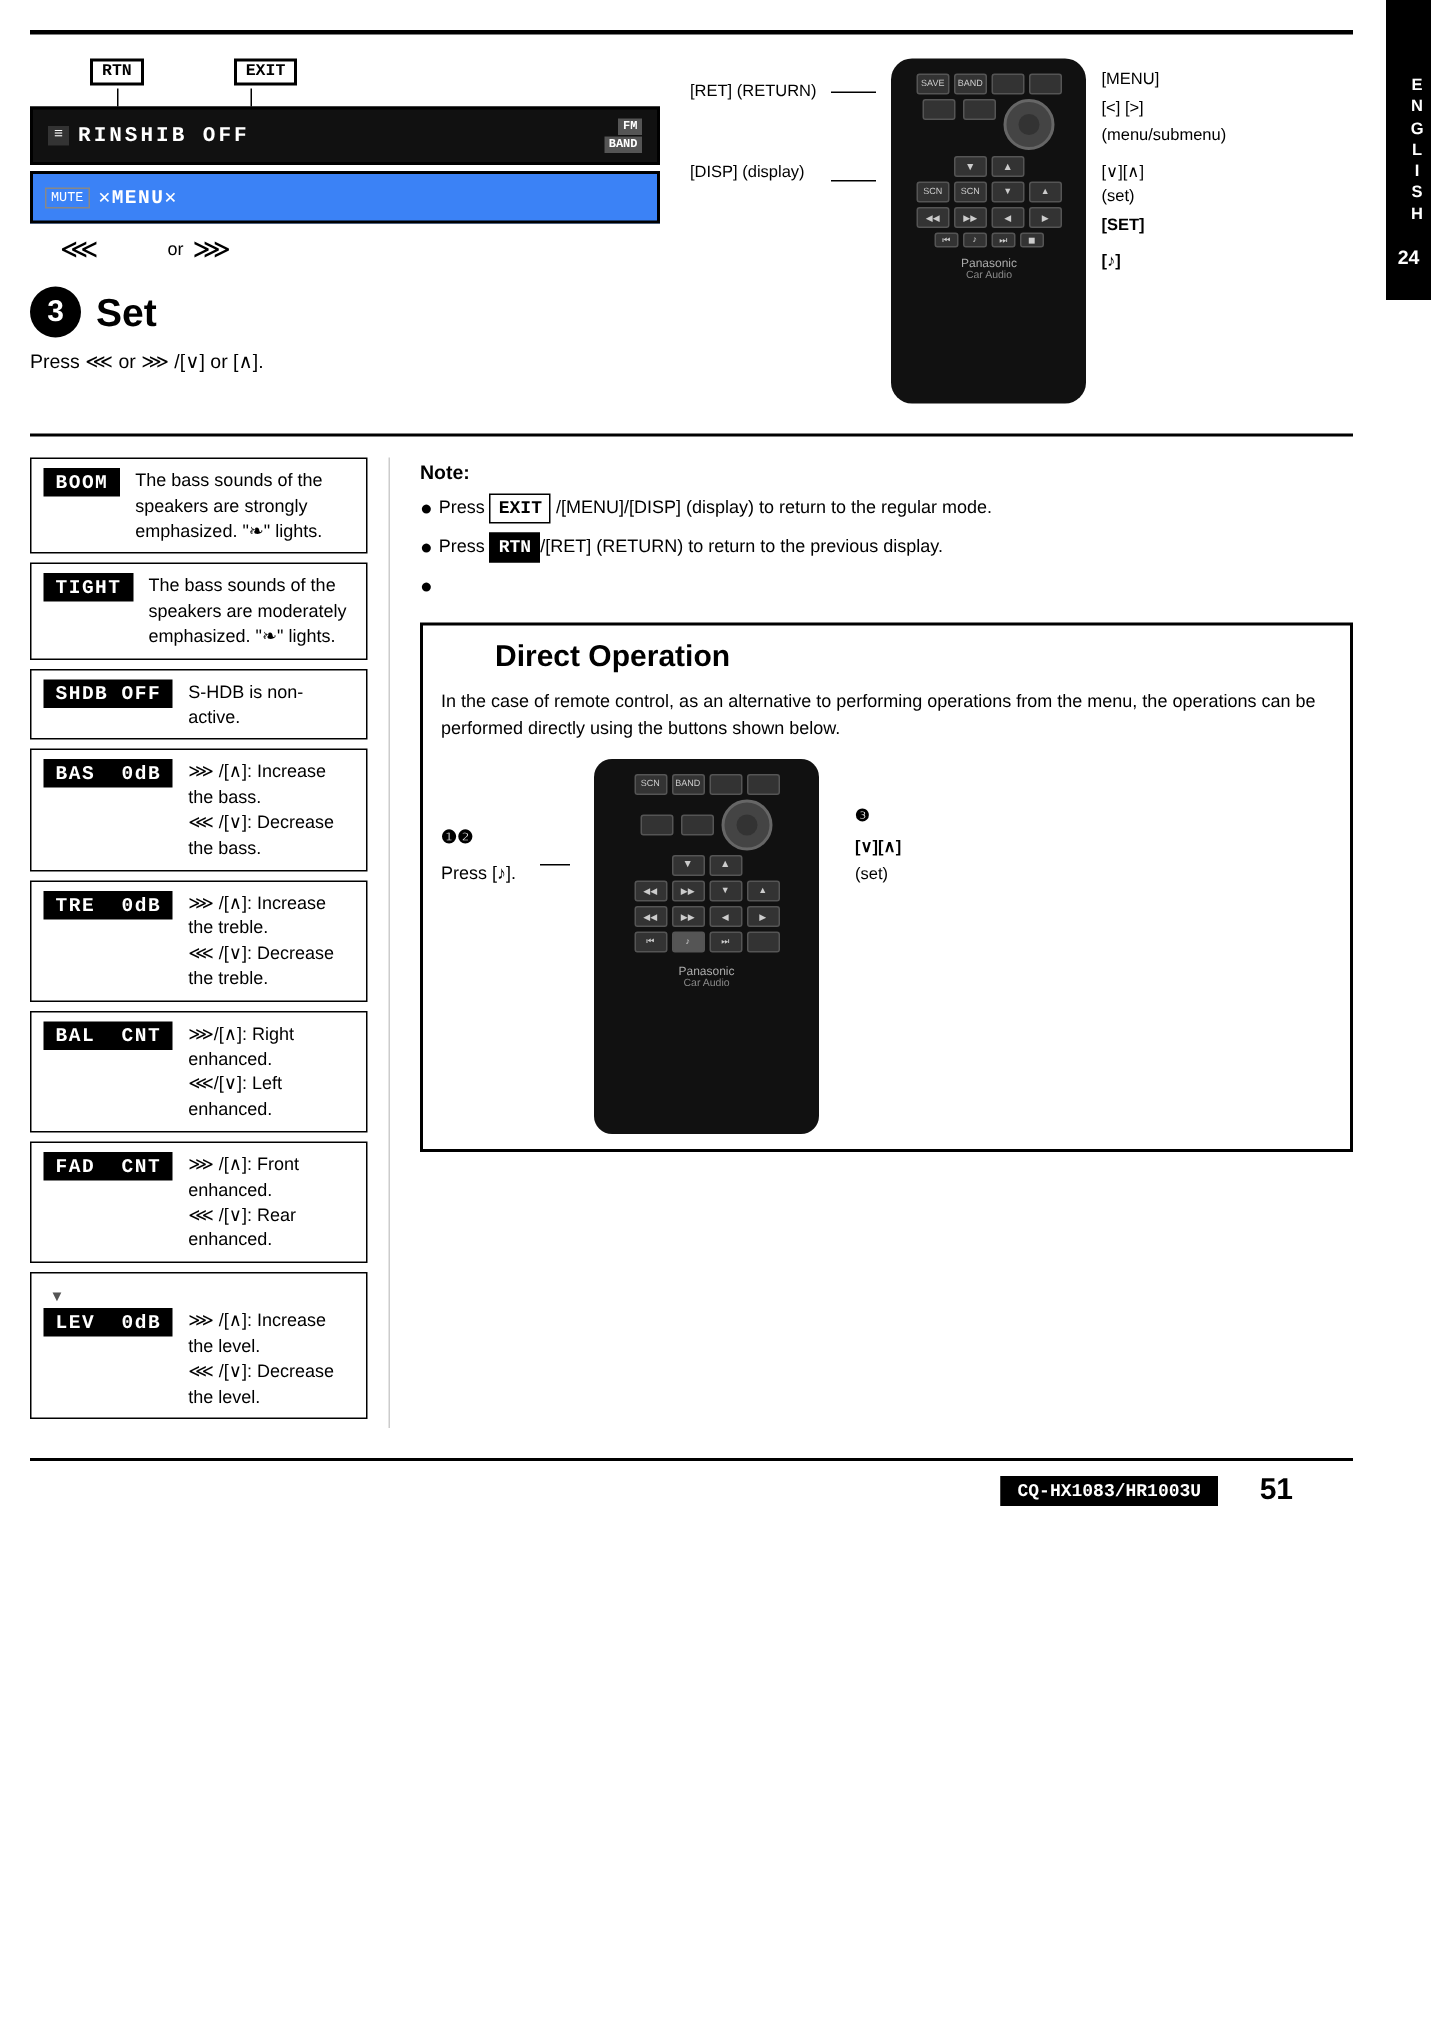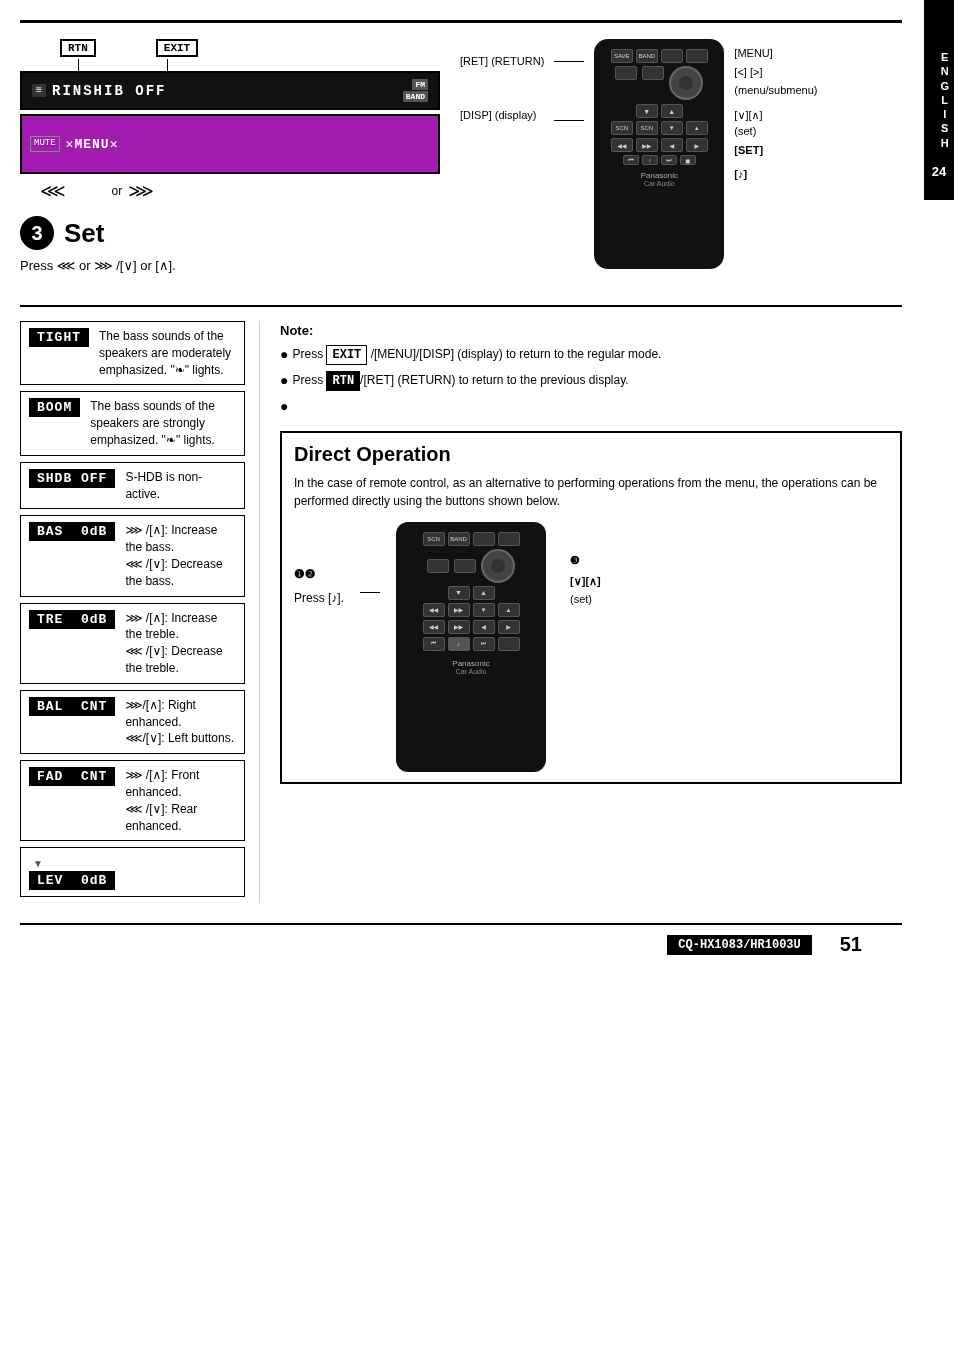--- a/index.html
+++ b/index.html
@@ -200,20 +200,21 @@
     
     .direct-op-section {
       border: 2px solid #000;
       padding: 10px 12px;
       margin-top: 10px;
     }
     .direct-op-title {
       font-size: 20px;
       font-weight: bold;
       margin-bottom: 8px;
+      margin-left: 36px;
     }
     .direct-op-desc {
       font-size: 12px;
       line-height: 1.5;
       margin-bottom: 12px;
     }
 
     
     .bottom-remote-area {
       display: flex;
@@ -319,21 +320,21 @@
 
         <div style="border:2px solid #000; background:#111; color:#fff; font-family:'Courier New',monospace; font-weight:bold; font-size:13px; padding:6px 10px; display:flex; align-items:center; gap:6px; margin-bottom:4px;">
           <span style="background:#333; padding:1px 4px; font-size:10px;">≡</span>
           <span style="font-size:14px; letter-spacing:2px;">RINSHIB OFF</span>
           <span style="margin-left:auto; font-size:9px; display:flex; flex-direction:column; align-items:flex-end; gap:1px;">
             <span style="background:#555; padding:1px 3px; font-size:8px;">FM</span>
             <span style="background:#555; padding:1px 3px; font-size:8px;">BAND</span>
           </span>
         </div>
 
-        <div style="border:2px solid #000; background:#a21caf; color:#fff; font-family:'Courier New',monospace; font-size:12px; padding:20px 8px; display:flex; gap:6px; margin-bottom:6px;">
+        <div style="border:2px solid #000; background:#3b82f6; color:#fff; font-family:'Courier New',monospace; font-size:12px; padding:8px 8px; display:flex; align-items:center; gap:6px; margin-bottom:6px;">
           <span style="border:1px solid #888; padding:1px 3px; font-size:9px;">MUTE</span>
           <span style="font-size:13px; font-weight:bold; letter-spacing:1px;">✕MENU✕</span>
         </div>
 
         <div style="display:flex; align-items:center; gap:6px; margin-left:20px;">
           <span style="font-size:18px;">⋘</span>
           <span style="font-size:12px;margin-left:40px;">or</span>
           <span style="font-size:18px;">⋙</span>
         </div>
       </div>
@@ -420,29 +421,29 @@
       </div>
     </div>
   </div>
 
   <div class="main-content">
 
     <div class="settings-panel">
 
       <div class="setting-row">
         <div class="setting-row-header">
+          <span class="setting-label">BOOM</span>
+          <span class="setting-desc">The bass sounds of the speakers are strongly emphasized. "❧" lights.</span>
+        </div>
+      </div>
+
+      <div class="setting-row">
+        <div class="setting-row-header">
           <span class="setting-label">TIGHT</span>
           <span class="setting-desc">The bass sounds of the speakers are moderately emphasized. "❧" lights.</span>
-        </div>
-      </div>
-
-      <div class="setting-row">
-        <div class="setting-row-header">
-          <span class="setting-label">BOOM</span>
-          <span class="setting-desc">The bass sounds of the speakers are strongly emphasized. "❧" lights.</span>
         </div>
       </div>
 
       <div class="setting-row">
         <div class="setting-row-header">
           <span class="setting-label">SHDB OFF</span>
           <span class="setting-desc">S-HDB is non-active.</span>
         </div>
       </div>
 
@@ -464,39 +465,43 @@
             <div>⋘ /[∨]: Decrease the treble.</div>
           </div>
         </div>
       </div>
 
       <div class="setting-row">
         <div class="setting-row-header">
           <span class="setting-label">BAL &nbsp;CNT</span>
           <div class="setting-desc">
             <div>⋙/[∧]: Right enhanced.</div>
-            <div>⋘/[∨]: Left buttons.</div>
+            <div>⋘/[∨]: Left enhanced.</div>
           </div>
         </div>
       </div>
 
       <div class="setting-row">
         <div class="setting-row-header">
           <span class="setting-label">FAD &nbsp;CNT</span>
           <div class="setting-desc">
             <div>⋙ /[∧]: Front enhanced.</div>
             <div>⋘ /[∨]: Rear enhanced.</div>
           </div>
         </div>
       </div>
 
       <div class="setting-row">
         <div style="padding: 4px 0 2px 4px; font-size:10px; color:#555;">▼</div>
         <div class="setting-row-header">
           <span class="setting-label">LEV &nbsp;0dB</span>
+          <div class="setting-desc">
+            <div>⋙ /[∧]: Increase the level.</div>
+            <div>⋘ /[∨]: Decrease the level.</div>
+          </div>
         </div>
       </div>
 
     </div>
 
     <div class="notes-panel">
 
       <div class="note-box">
         <div class="note-title">Note:</div>
         <div class="note-item">

